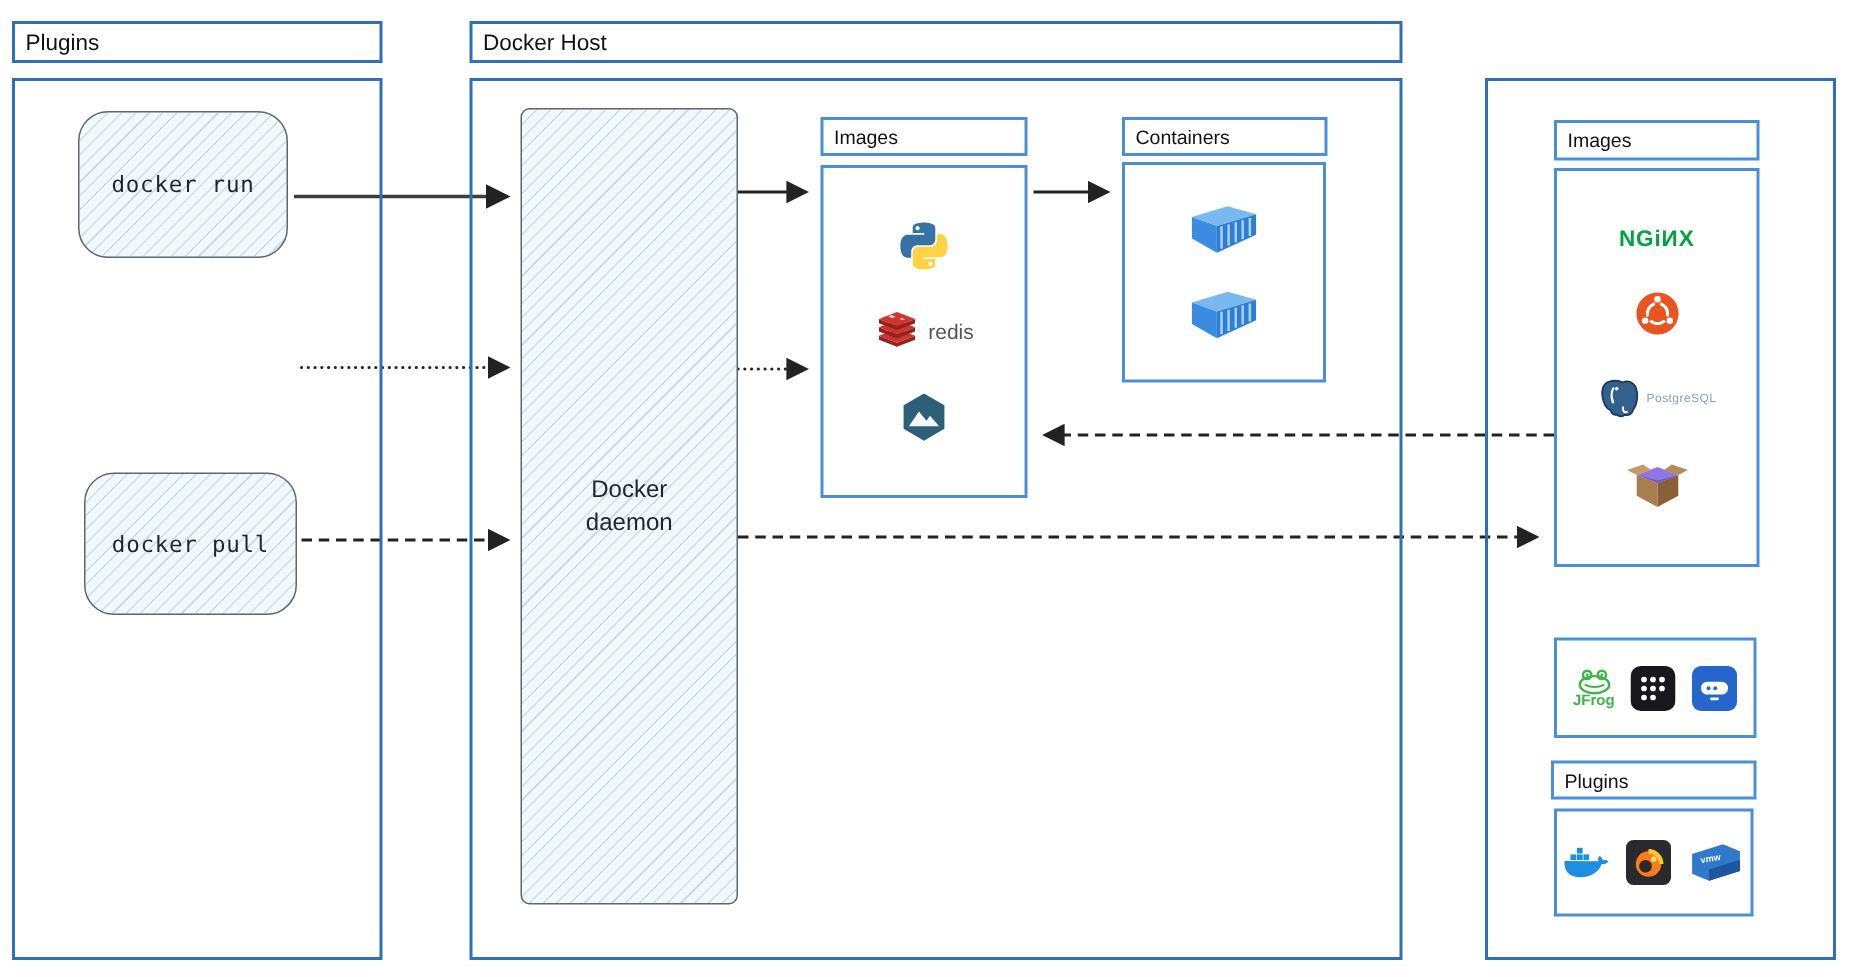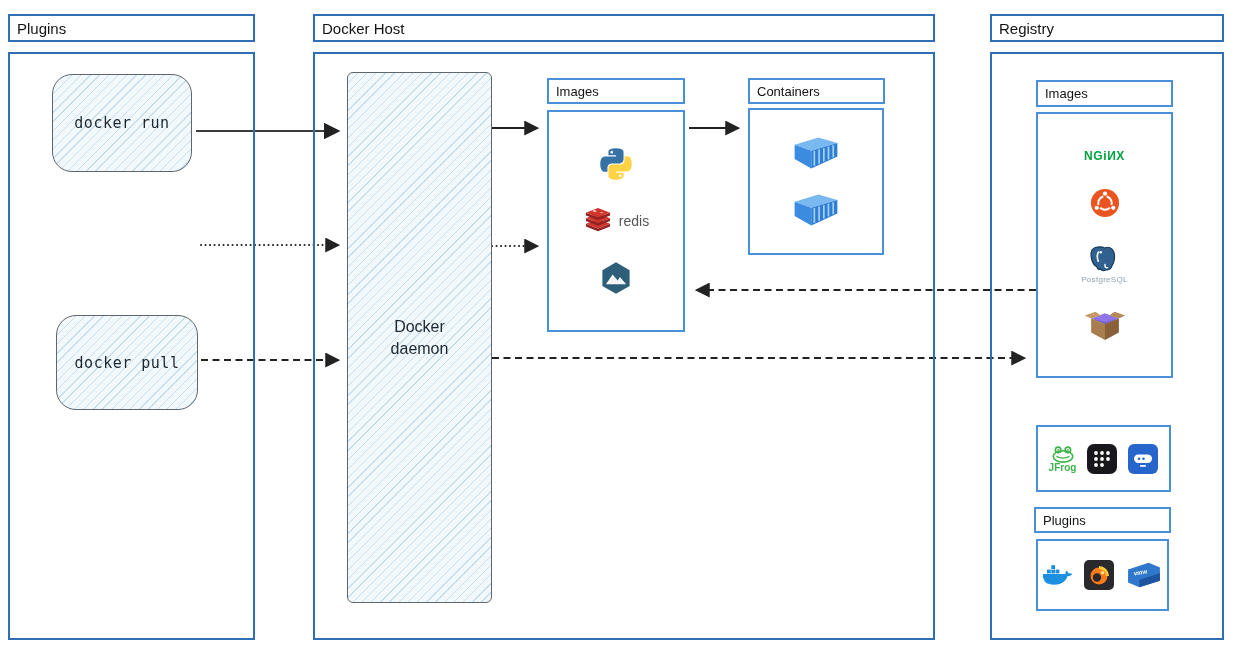--- a/index.html
+++ b/index.html
@@ -15,22 +15,22 @@
           background-image:repeating-linear-gradient(135deg,rgba(120,168,206,.34) 0px,rgba(120,168,206,.34) 1px,transparent 1px,transparent 6.5px);
           border:1.6px solid #5f666d;display:flex;align-items:center;justify-content:center;}
   .cmd{border-radius:20px;font-family:"DejaVu Sans Mono","Liberation Mono",monospace;
        font-size:15px;color:#1b2631;letter-spacing:.5px;}
   .daemon{border-radius:6px;}
   .daemon-label{font-size:16px;color:#1d2730;text-align:center;width:80px;line-height:1.35;}
   .col-evenly{display:flex;flex-direction:column;align-items:center;justify-content:space-evenly;}
   .row-icons{display:flex;align-items:center;justify-content:center;gap:11px;}
   .redis-row{display:flex;align-items:center;gap:6px;}
   .redis-label{font-size:14px;color:#555;}
-  .nginx-word{font-weight:800;font-size:12px;color:#00a33e;letter-spacing:.6px;}
-  .pg-col{display:flex;flex-direction:column;align-items:center;gap:1px;}
+  .nginx-word{font-weight:800;font-size:15px;color:#00a33e;letter-spacing:.6px;}
+  .pg-col{display:flex;flex-direction:row;align-items:center;gap:1px;}
   .pg-caption{font-size:8px;color:#8fa0ac;letter-spacing:.3px;}
   .jfrog-col{display:flex;flex-direction:column;align-items:center;gap:0;}
   .jfrog-label{font-size:10px;font-weight:700;color:#3eb44a;margin-top:-2px;}
   .arrows{position:absolute;left:0;top:0;width:1233px;height:651px;pointer-events:none;}
 </style>
 </head>
 <body>
 
 <div class="canvas">
 
@@ -121,23 +121,20 @@
       <g stroke="#a8d2f5" stroke-width="1.4">
         <line x1="19.6" y1="14.2" x2="19.6" y2="26.8"></line>
         <line x1="23.6" y1="13.1" x2="23.6" y2="25.0"></line>
         <line x1="27.6" y1="11.9" x2="27.6" y2="23.2"></line>
         <line x1="31.5" y1="10.7" x2="31.5" y2="21.4"></line>
         <line x1="35.5" y1="9.5" x2="35.5" y2="19.6"></line>
       </g>
     </svg>
   </div>
 
-  <div class="abs outer tbar tbar-lg" style="left:990px;top:14px;width:234px;height:28px;">
-    <span>Registry</span>
-  </div>
   <div class="abs outer" style="left:990px;top:52px;width:234px;height:588px;"></div>
 
   <div class="abs panel tbar tbar-sm" style="left:1036px;top:80px;width:137px;height:27px;">
     <span>Images</span>
   </div>
   <div class="abs panel col-evenly" style="left:1036px;top:112px;width:137px;height:266px;padding:10px 0;">
     <div class="nginx-word">NGiИX</div>
     <svg width="30" height="30" viewBox="0 0 32 32">
       <circle cx="16" cy="16" r="15" fill="#e95420"></circle>
       <circle cx="16" cy="16" r="7.2" fill="none" stroke="#fff" stroke-width="2.1"></circle>

